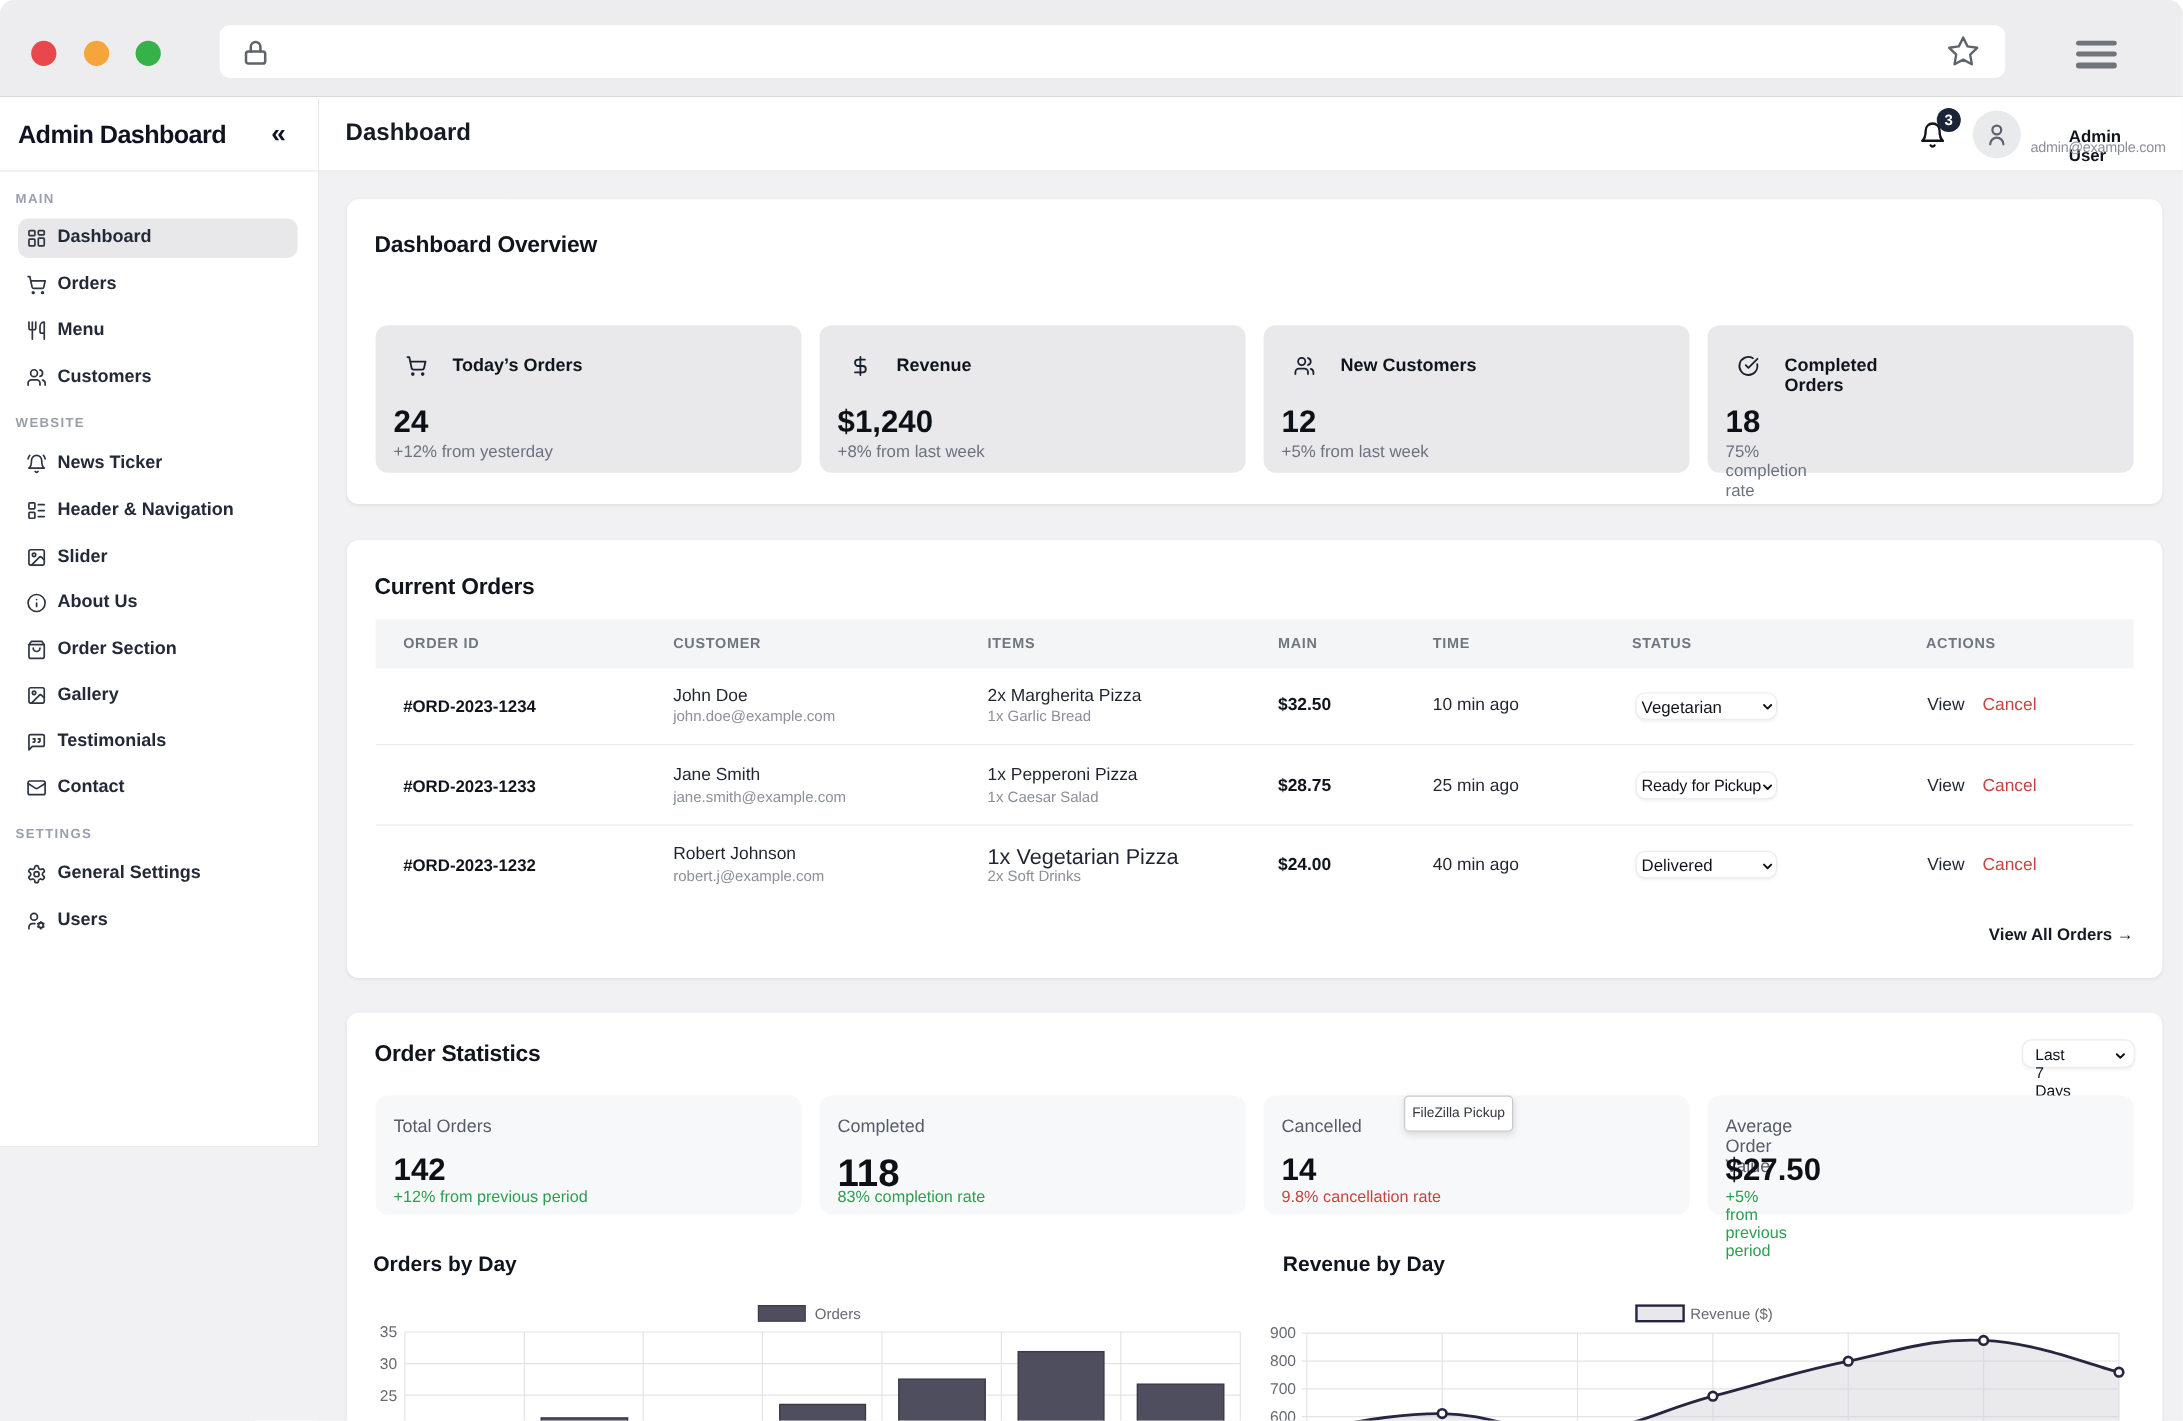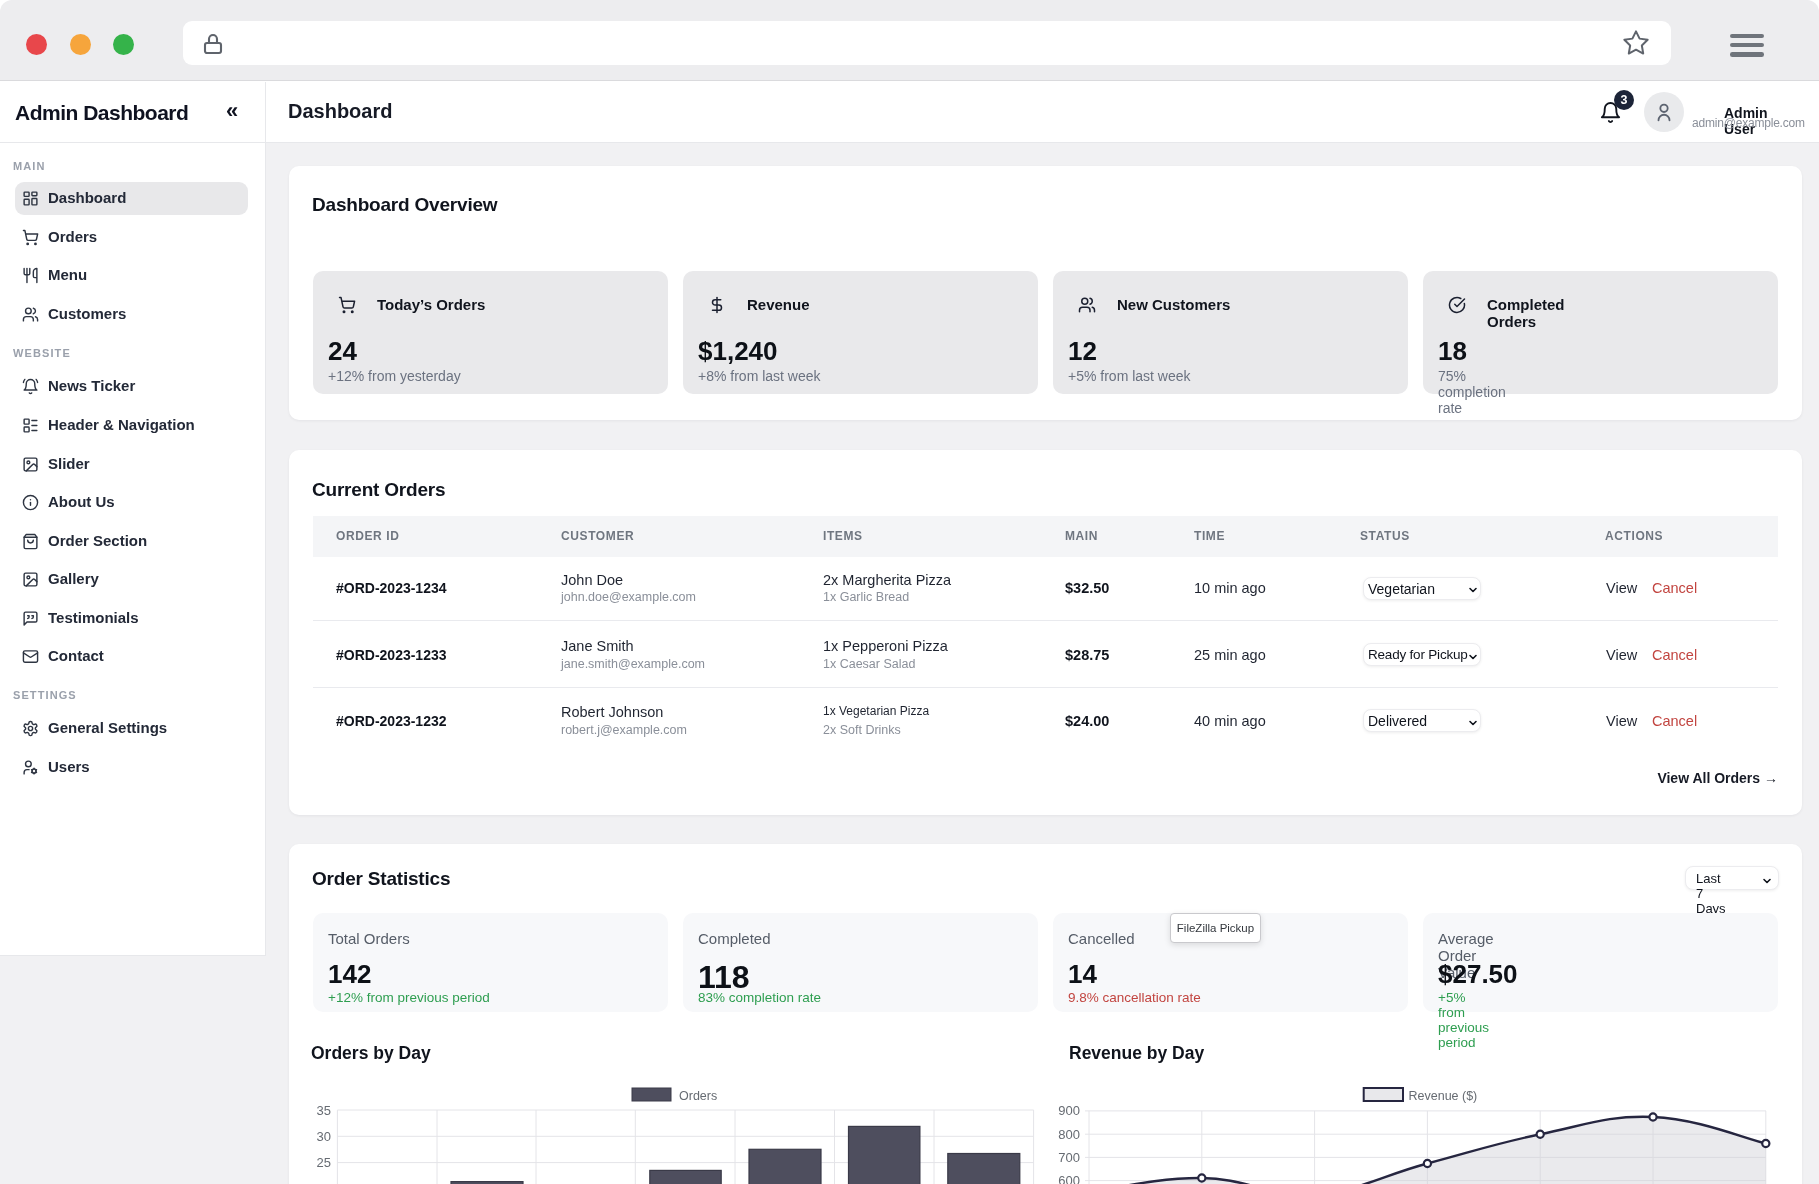--- a/index.html
+++ b/index.html
@@ -214,21 +214,21 @@
 <div class="abs" style="left:1363px;top:643.0px;width:118px;height:23px;background:#fff;border:1px solid #ececef;border-radius:8px;box-shadow:0 1px 3px rgba(0,0,0,.07);"></div>
 <div class="abs" style="left:1368px;top:647.0px;font-size:13.5px;letter-spacing:-0.2px;color:#10141d;">Ready for Pickup</div>
 <div class="abs" style="left:1467px;top:648.5px;width:12px;height:12px;"><svg viewBox="0 0 24 24" width="12" height="12" fill="none" stroke="#10141d" stroke-width="3.2" stroke-linecap="round" stroke-linejoin="round" style="">
         <path d="m6 9 6 6 6-6"></path>
       </svg></div>
 <div class="abs" style="left:1606px;top:646.5px;font-size:14.5px;font-weight:400;color:#1f2430;">View</div>
 <div class="abs" style="left:1652px;top:646.5px;font-size:14.5px;color:#c24540;">Cancel</div>
 <div class="abs" style="left:336px;top:712.5px;font-size:14px;font-weight:700;color:#10141d;">#ORD-2023-1232</div>
 <div class="abs" style="left:561px;top:704.0px;font-size:14.5px;color:#1f2430;">Robert Johnson</div>
 <div class="abs" style="left:561px;top:722.5px;font-size:12.5px;color:#8a8f99;">robert.j@example.com</div>
-<div class="abs" style="left:823px;top:704.0px;font-size:12px;color:#1f2430;">1x Vegetarian Pizza</div>
+<div class="abs" style="left:823px;top:704.0px;font-size:18px;color:#1f2430;">1x Vegetarian Pizza</div>
 <div class="abs" style="left:823px;top:722.5px;font-size:12.5px;color:#8a8f99;">2x Soft Drinks</div>
 <div class="abs" style="left:1065px;top:712.5px;font-size:14.5px;font-weight:600;color:#10141d;">$24.00</div>
 <div class="abs" style="left:1194px;top:712.5px;font-size:14.5px;color:#1f2430;">40 min ago</div>
 <div class="abs" style="left:1363px;top:709.0px;width:118px;height:23px;background:#fff;border:1px solid #ececef;border-radius:8px;box-shadow:0 1px 3px rgba(0,0,0,.07);"></div>
 <div class="abs" style="left:1368px;top:713.0px;font-size:14px;color:#10141d;">Delivered</div>
 <div class="abs" style="left:1467px;top:714.5px;width:12px;height:12px;"><svg viewBox="0 0 24 24" width="12" height="12" fill="none" stroke="#10141d" stroke-width="3.2" stroke-linecap="round" stroke-linejoin="round" style="">
         <path d="m6 9 6 6 6-6"></path>
       </svg></div>
 <div class="abs" style="left:1606px;top:712.5px;font-size:14.5px;font-weight:400;color:#1f2430;">View</div>
 <div class="abs" style="left:1652px;top:712.5px;font-size:14.5px;color:#c24540;">Cancel</div>

